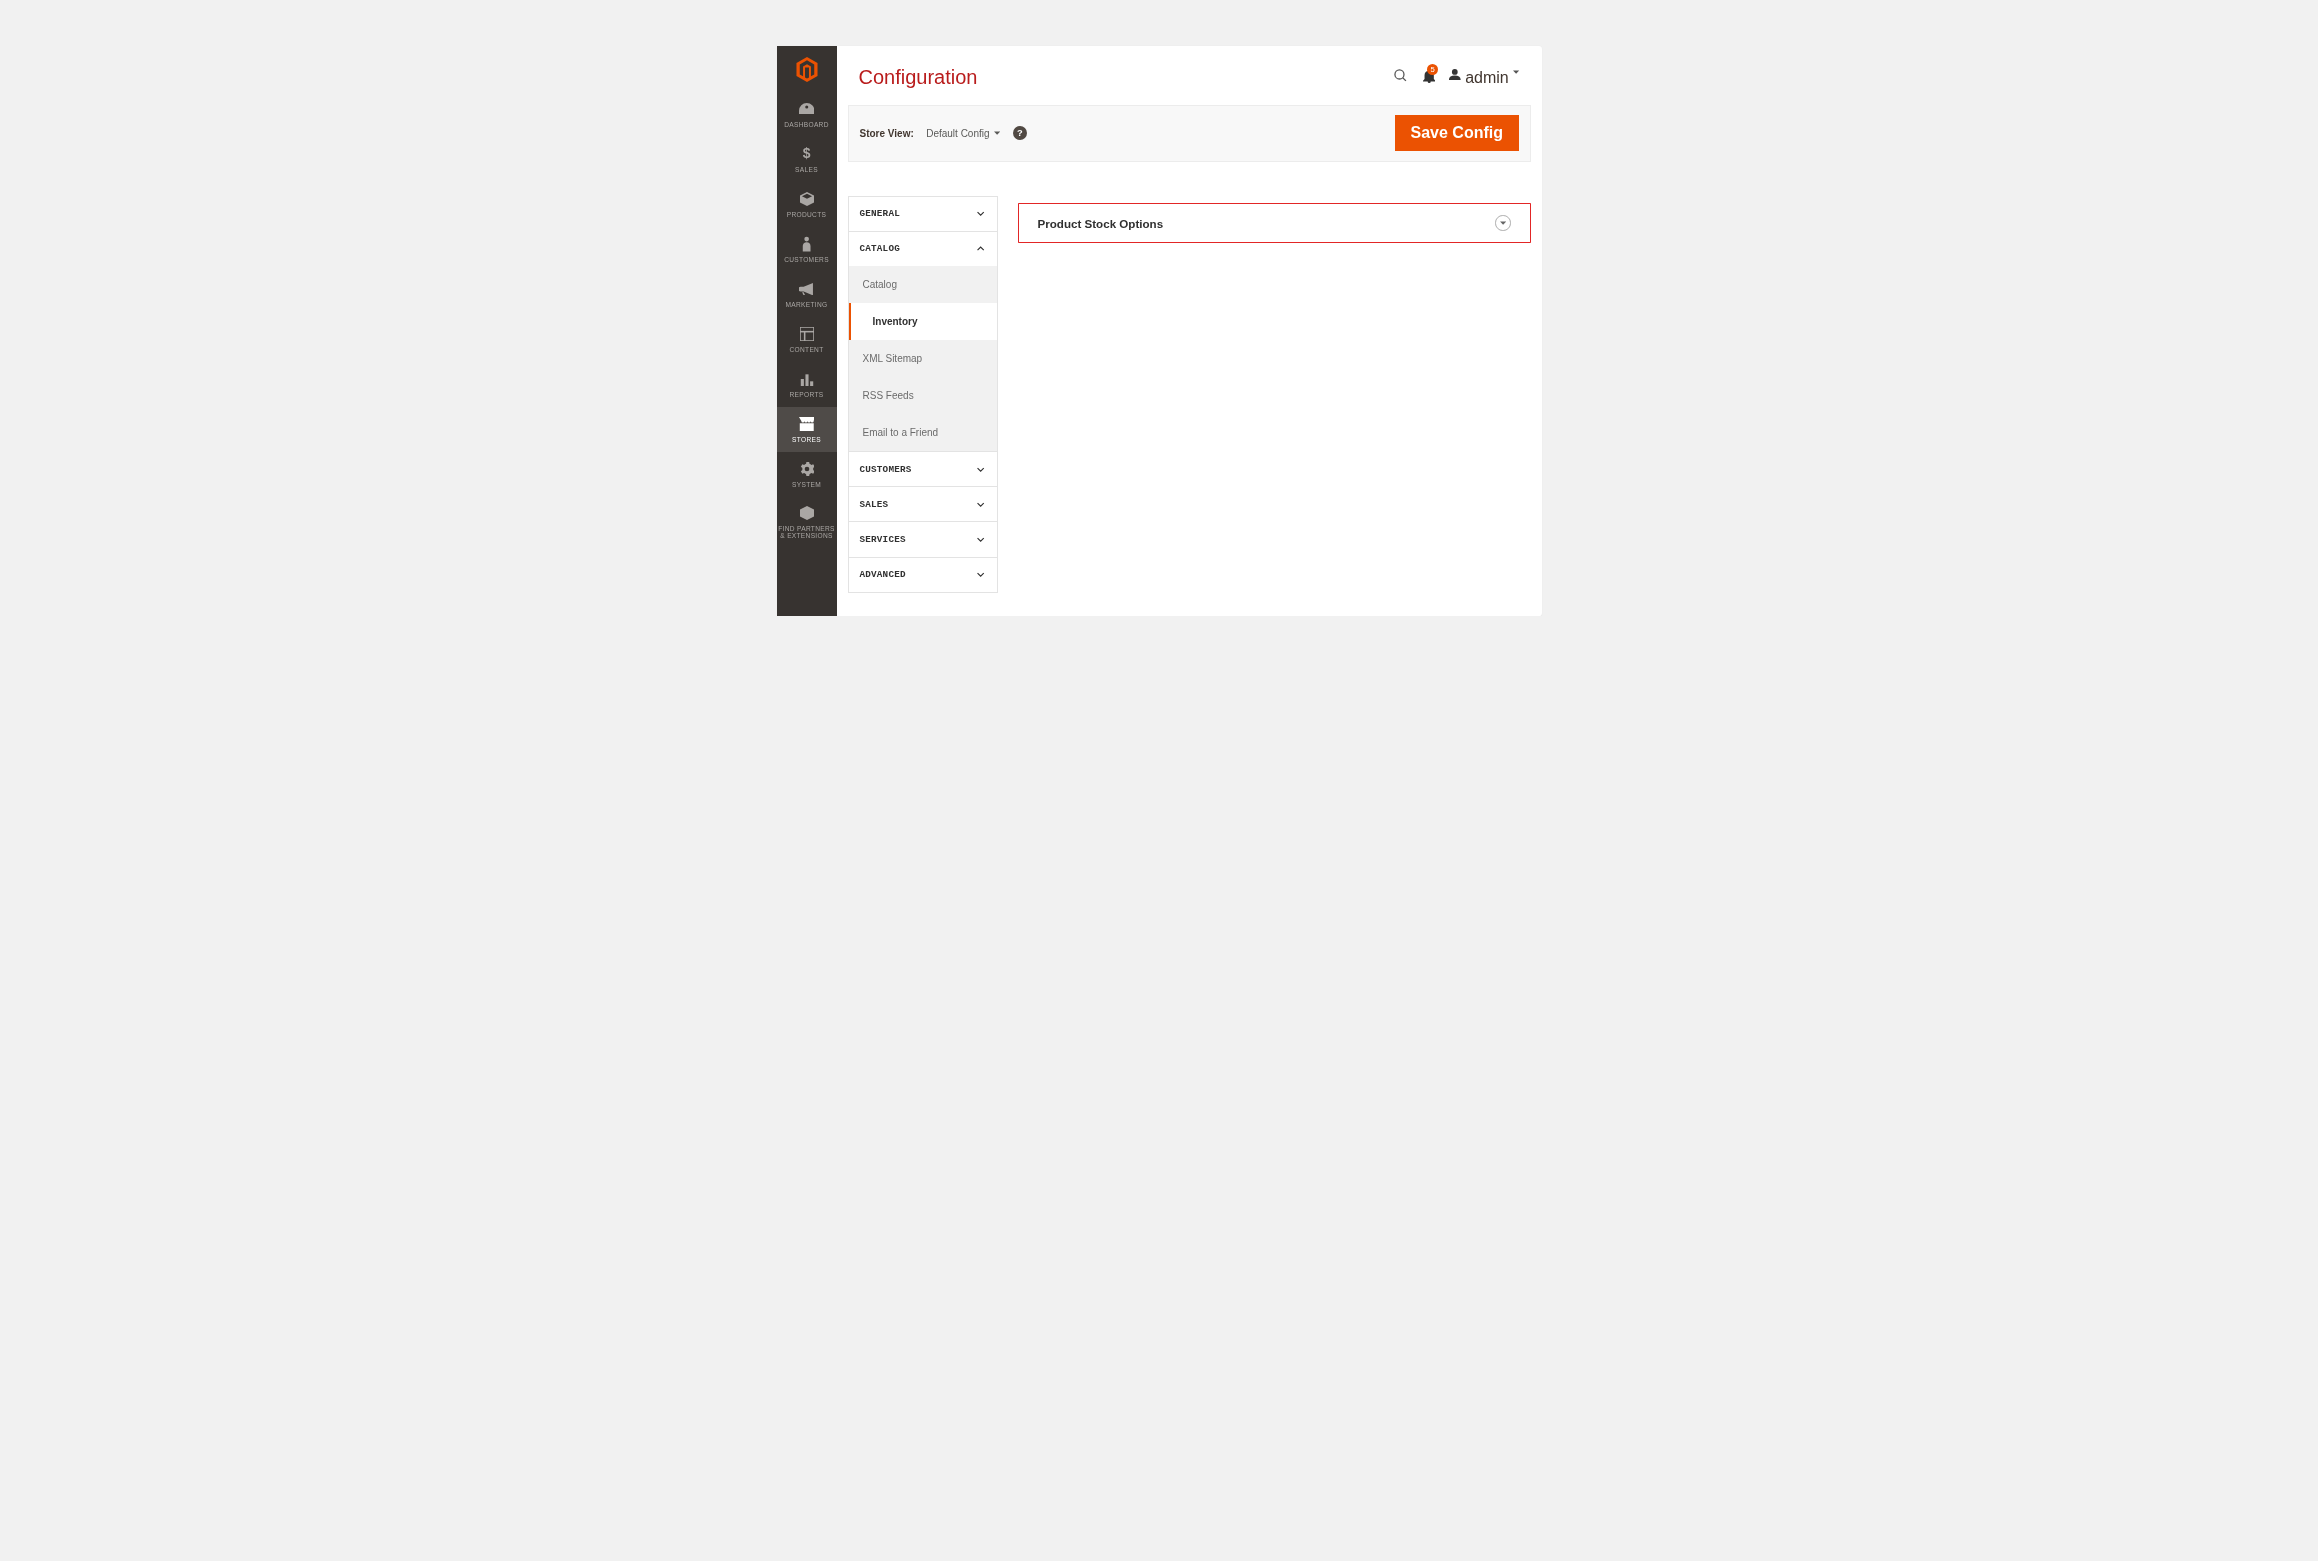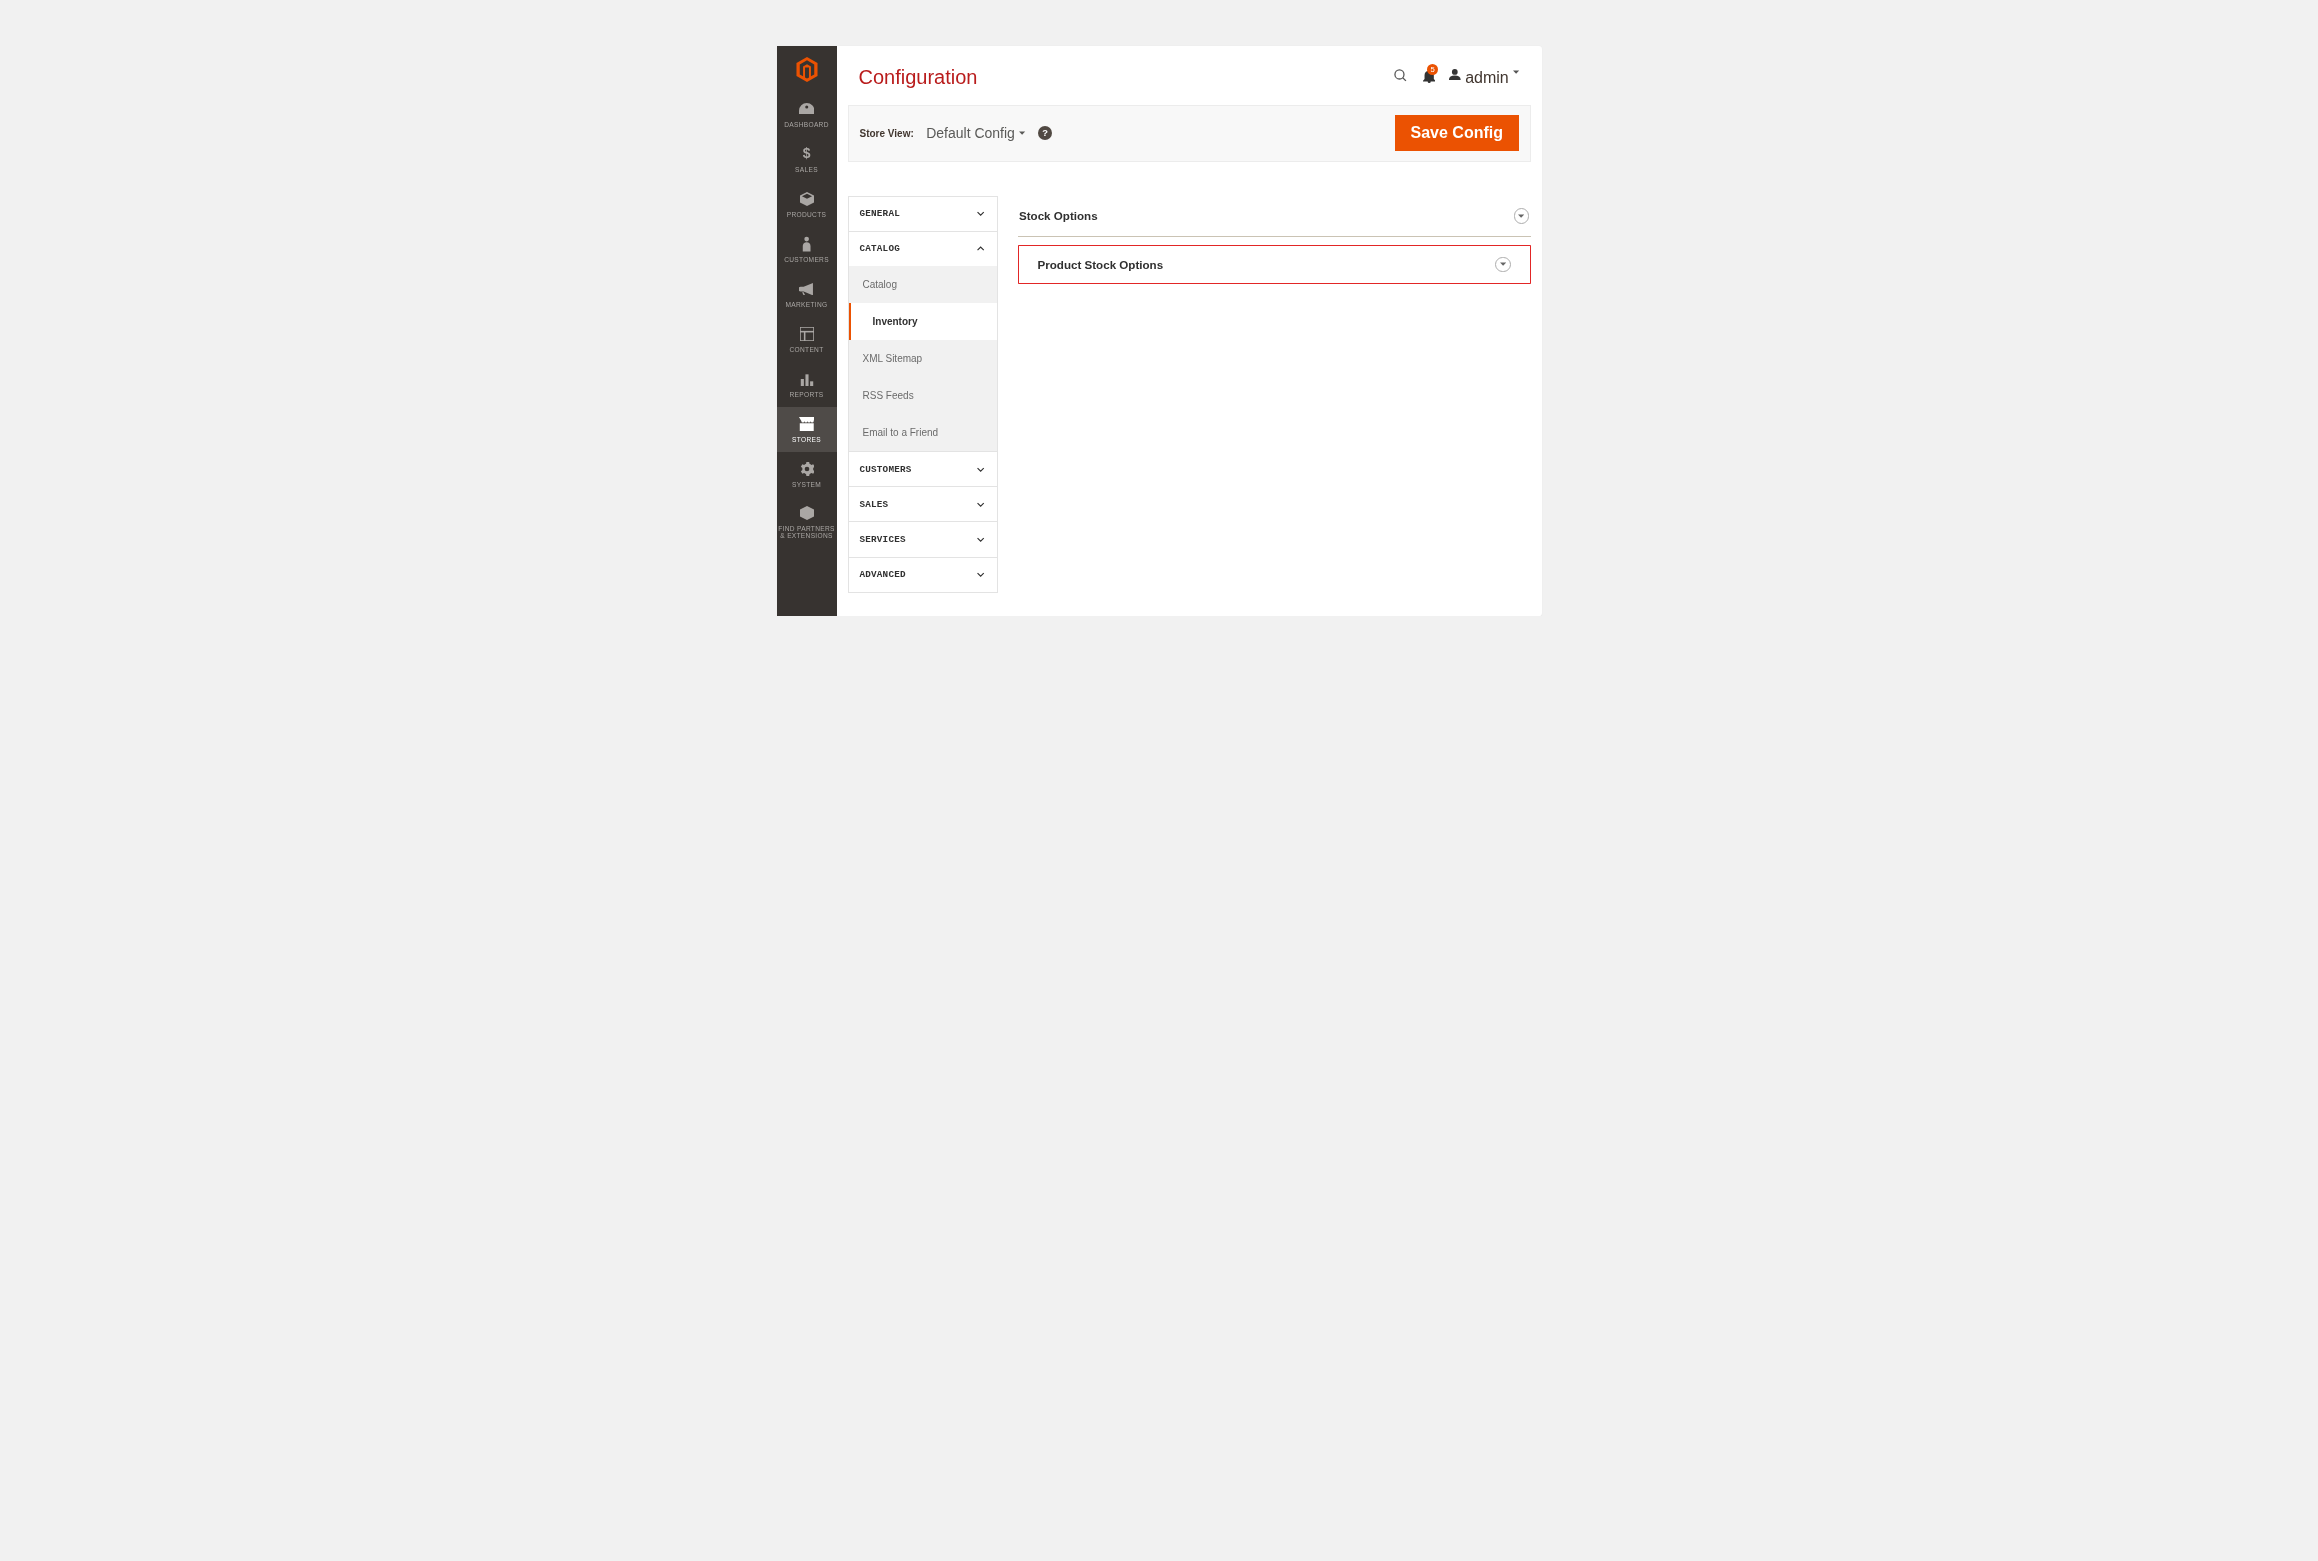--- a/index.html
+++ b/index.html
@@ -25,21 +25,21 @@
   .notif svg{width:12.4px;height:14px;fill:#333;}
   .notif-badge{position:absolute;top:-4.6px;left:4.6px;background:#eb5202;color:#fff;font-size:7.7px;border-radius:7px;padding:0 3.1px;line-height:11px;min-width:11px;text-align:center;}
   .account{display:flex;align-items:flex-start;gap:4.6px;cursor:pointer;color:#41362f;font-size:16px;}
   .account svg.user-icon{width:11.6px;height:11.6px;fill:#333;}
   .account svg.caret{width:6.2px;height:6.2px;fill:#555;}
 
   
   .toolbar{margin:0 11px;background:#f8f8f8;border:0.8px solid #ececec;display:flex;align-items:center;justify-content:space-between;padding:9.3px 11px;}
   .store-view{display:flex;align-items:center;gap:12.4px;}
   .sv-label{font-size:10px;font-weight:700;color:#41362f;}
-  .sv-select{display:flex;align-items:center;gap:4.6px;color:#5a5a58;font-size:14px;cursor:pointer;}
+  .sv-select{display:flex;align-items:center;gap:4.6px;color:#5a5a58;font-size:10px;cursor:pointer;}
   .sv-select svg{width:6.2px;height:6.2px;fill:#5a5a58;}
   .help-icon{width:14px;height:14px;border-radius:50%;background:#514943;color:#fff;display:flex;align-items:center;justify-content:center;font-size:9.3px;font-weight:700;cursor:pointer;}
   .save-btn{background:#eb5202;color:#fff;border:none;padding:9.3px 15.5px;font-size:16px;font-weight:700;cursor:pointer;text-align:center;}
 
   
   .content{display:flex;padding:34px 11px 23px 11px;gap:20px;align-items:flex-start;}
 
   
   .config-tree{width:150px;border:0.8px solid #e3e3e3;}
   .tree-cat{border-bottom:0.8px solid #e3e3e3;background:#fff;}
@@ -277,30 +277,20 @@
             <svg viewBox="0 0 12 12">
                 <path d="M2 4l4 4 4-4" fill="none" stroke="currentColor" stroke-width="1.5"></path>
               </svg>
           </div>
         </div>
 
       </div>
 
       <div class="panels">
 
-        <div class="panel">
-          <div class="panel-head">
-            <span class="p-title">Stock Options</span>
-            <span class="collapse-icon">
-              <svg viewBox="0 0 8 8">
-                  <path d="M0 2l4 4 4-4z"></path>
-                </svg>
-            </span>
-          </div>
-        </div>
 
         <div class="panel highlight" style="border-bottom:1.2px solid #e22626;margin-top:7.7px;">
           <div class="panel-head">
             <span class="p-title">Product Stock Options</span>
             <span class="collapse-icon">
               <svg viewBox="0 0 8 8">
                   <path d="M0 2l4 4 4-4z"></path>
                 </svg>
             </span>
           </div>

